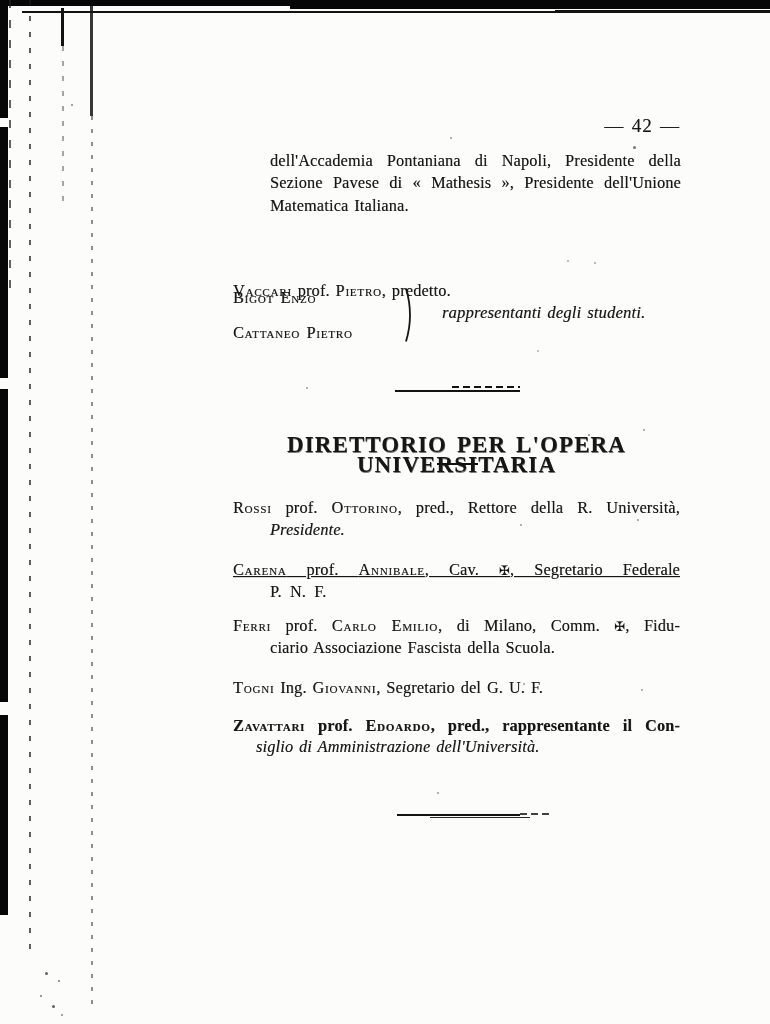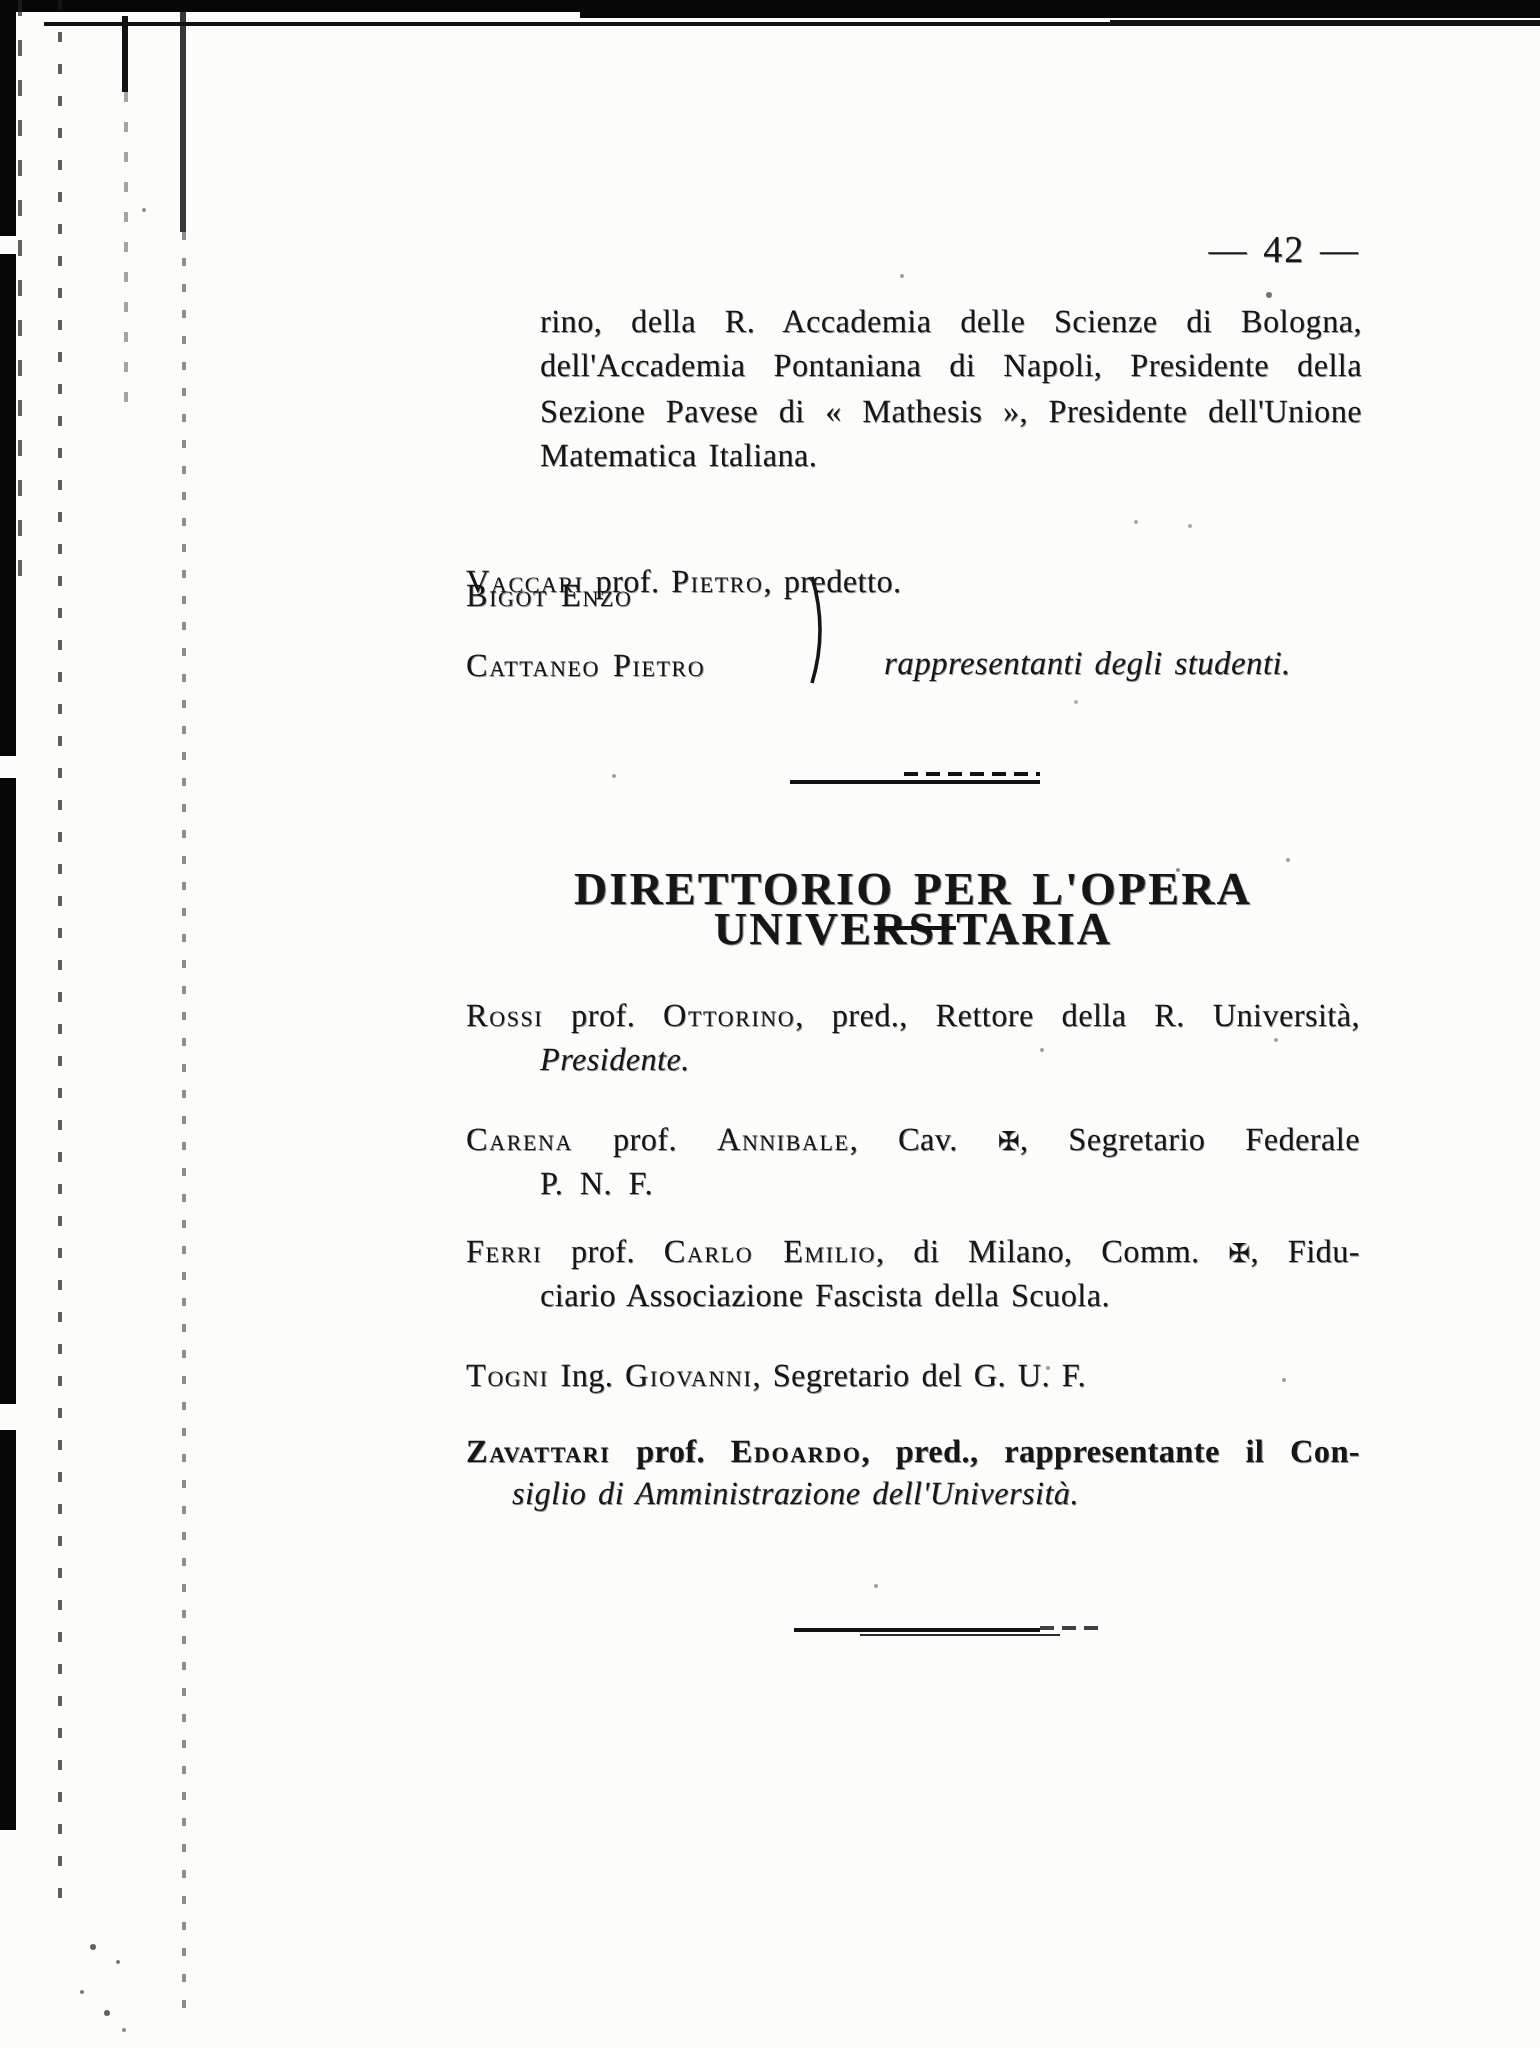--- a/index.html
+++ b/index.html
@@ -41,47 +41,46 @@
   <div style="position:absolute;left:0;top:378px;width:8px;height:11px;background:#fcfcfa;"></div>
   <div style="position:absolute;left:0;top:702px;width:8px;height:13px;background:#fcfcfa;"></div>
   <div class="fold" style="left:9px;top:0;width:2px;height:300px;opacity:.7;background:repeating-linear-gradient(180deg,#222 0 8px,transparent 8px 20px);"></div>
   <div class="fold" style="left:29px;top:0;width:2px;height:950px;opacity:.7;background:repeating-linear-gradient(180deg,#1a1a1a 0 5px,transparent 5px 16px);"></div>
   <div class="fold" style="left:90px;top:6px;width:3px;height:110px;opacity:.85;background:#141414;"></div>
   <div class="fold" style="left:91px;top:116px;width:2px;height:890px;opacity:.55;background:repeating-linear-gradient(180deg,#333 0 4px,transparent 4px 13px);"></div>
 
   <div class="txt pagenum">— 42 —</div>
 
   <div class="txt para">
-    <div class="pline">rino, della R. Accademia delle Scienze di Bologna,</div>
     <div class="pline">dell'Accademia Pontaniana di Napoli, Presidente della</div>
     <div class="pline">Sezione Pavese di « Mathesis », Presidente dell'Unione</div>
     <div class="pline last">Matematica Italiana.</div>
   </div>
 
   <div class="txt" style="left:233px;top:251px;margin-top:30px;"><span class="sc">Vaccari</span><span> prof. </span><span class="sc">Pietro</span><span>, predetto.</span></div>
 
   <div class="txt sc" style="left:233px;top:288px;">Bigot Enzo</div>
   <div class="txt sc" style="left:233px;top:323px;">Cattaneo Pietro</div>
   <div style="position:absolute;left:403px;top:287px;">
     <svg width="13" height="56" viewBox="0 0 13 56">
         <path d="M3 1.5 Q 11 28 3 54.5" stroke="#161616" stroke-width="1.8" fill="none"></path>
       </svg>
   </div>
-  <div class="txt it" style="left:442px;top:322px;font-size:16.5px;">rappresentanti degli studenti.</div>
+  <div class="txt it" style="left:442px;top:303px;font-size:16.5px;">rappresentanti degli studenti.</div>
 
   <div class="rule" style="left:395px;top:390px;width:125px;height:1.5px;"></div>
   <div class="dashes" style="left:452px;top:386px;width:68px;"></div>
 
   <div class="txt heading">DIRETTORIO PER L'OPERA UNIVERSITARIA</div>
   <div class="rule" style="left:437px;top:463px;width:41px;height:2px;"></div>
 
   <div class="txt just" style="left:233px;top:498px;"><span class="sc">Rossi</span><span> prof. </span><span class="sc">Ottorino</span><span>, pred., Rettore della R. Università,</span></div>
   <div class="txt it" style="left:270px;top:520px;">Presidente.</div>
 
-  <div class="txt just" style="left:233px;top:560px;"><span class="sc">Carena</span><span> prof. </span><span class="sc">Annibale</span><span>, Cav. </span><span class="cross">✠</span><span>, Segretario Federale</span></div>
+  <div class="txt just" style="left:233px;top:560px;text-decoration:underline;"><span class="sc">Carena</span><span> prof. </span><span class="sc">Annibale</span><span>, Cav. </span><span class="cross">✠</span><span>, Segretario Federale</span></div>
   <div class="txt" style="left:270px;top:582px;word-spacing:4px;">P. N. F.</div>
 
   <div class="txt just" style="left:233px;top:616px;"><span class="sc">Ferri</span><span> prof. </span><span class="sc">Carlo Emilio</span><span>, di Milano, Comm. </span><span class="cross">✠</span><span>, Fidu-</span></div>
   <div class="txt" style="left:270px;top:638px;">ciario Associazione Fascista della Scuola.</div>
 
   <div class="txt" style="left:233px;top:678px;"><span class="sc">Togni</span><span> Ing. </span><span class="sc">Giovanni</span><span>, Segretario del G. U. F.</span></div>
 
   <div class="txt just" style="left:233px;top:716px;font-weight:bold;"><span class="sc">Zavattari</span><span> prof. </span><span class="sc">Edoardo</span><span>, pred., rappresentante il Con-</span></div>
   <div class="txt" style="left:256px;top:737px;font-style:italic;">siglio di Amministrazione dell'Università.</div>
 

